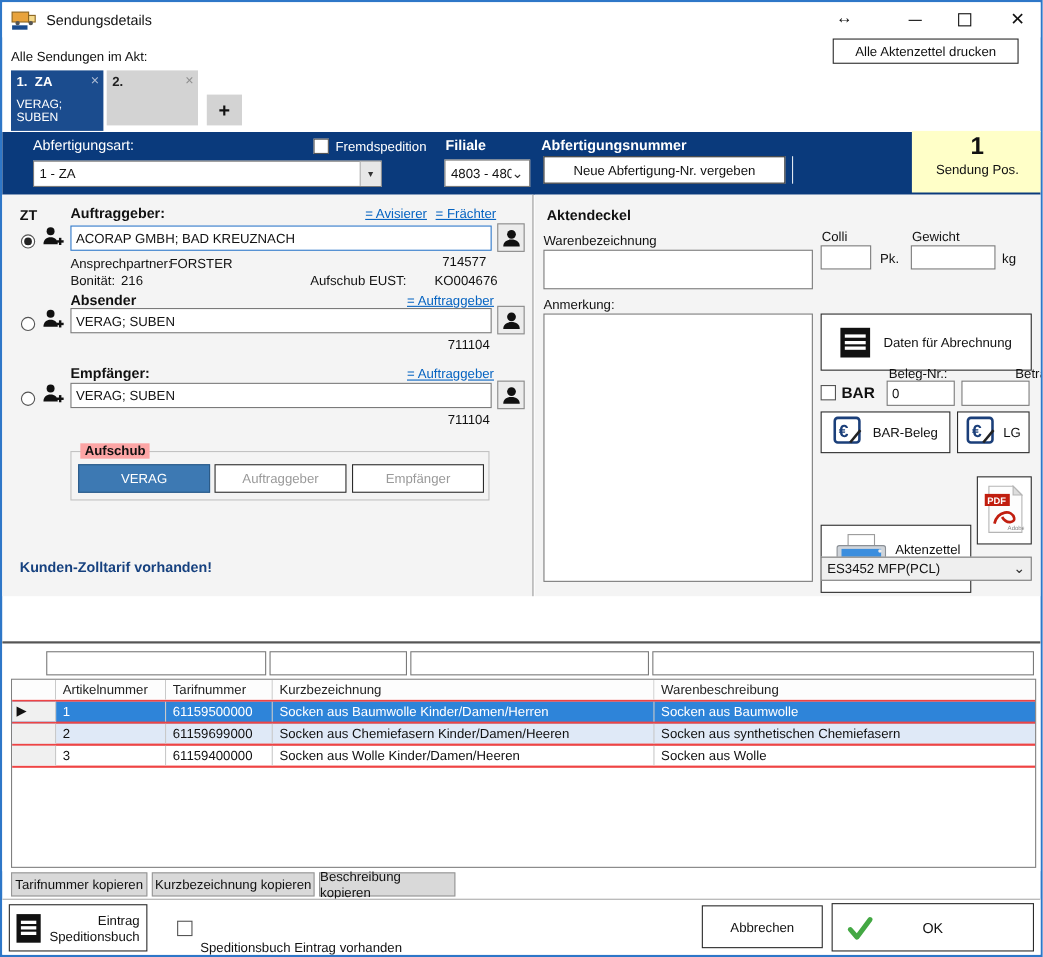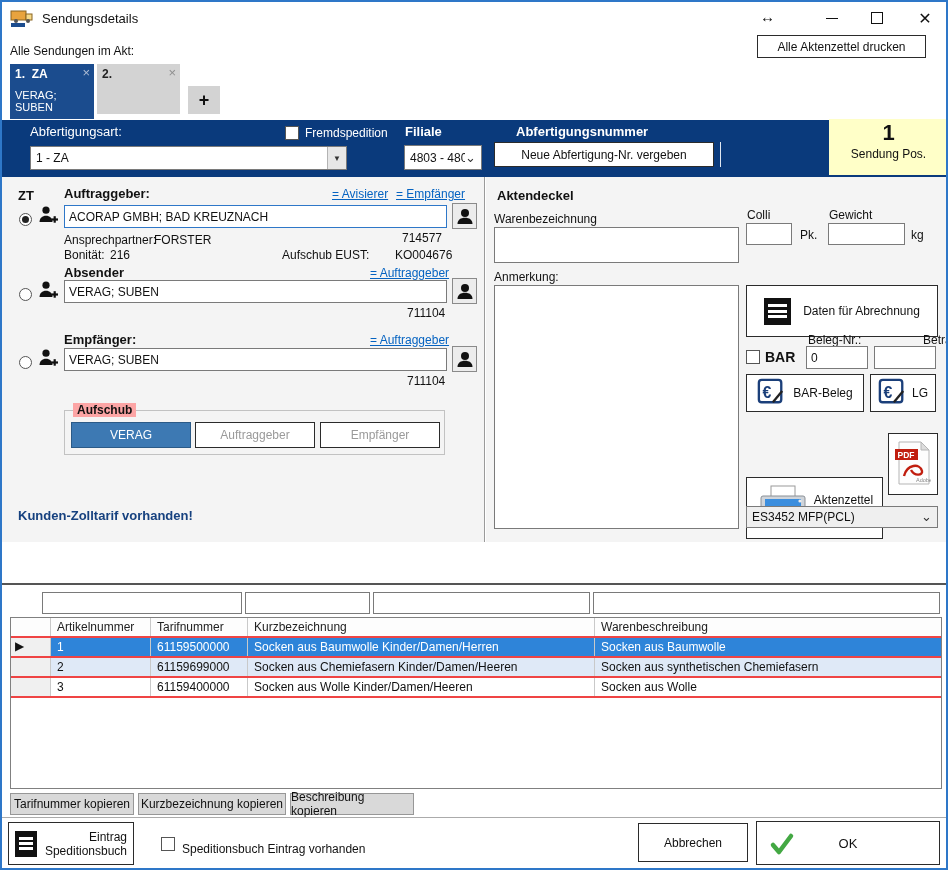--- a/index.html
+++ b/index.html
@@ -89,21 +89,21 @@
       <span class="val">1 - ZA</span>
       <span class="arrowbox">▼</span>
     </div>
     <span class="abs checkbox" style="left:283px;top:6px;"></span>
     <span class="abs white" style="left:303px;top:6px;font-size:12px;">Fremdspedition</span>
     <span class="abs white" style="left:403px;top:4px;font-size:13px;font-weight:bold;">Filiale</span>
     <div class="abs combo" style="left:402px;top:25px;width:78px;height:25px;">
       <span class="val">4803 - 480</span>
       <span class="chev">⌄</span>
     </div>
-    <span class="abs white b" style="left:490px;top:4px;font-size:13px;margin-left:24px;">Abfertigungsnummer</span>
+    <span class="abs white b" style="left:490px;top:4px;font-size:13px;">Abfertigungsnummer</span>
     <div class="abs btn" style="left:492px;top:22px;width:220px;height:25px;">Neue Abfertigung-Nr. vergeben</div>
     <span class="abs" style="left:718px;top:22px;width:1px;height:25px;background:#dfe6f0;"></span>
   </div>
   <div class="abs" style="left:827px;top:117px;width:119px;height:56px;background:#ffffc8;text-align:center;">
     <div style="font-size:22px;font-weight:bold;color:#111;line-height:28px;">1</div>
     <div style="font-size:12px;color:#111;">Sendung Pos.</div>
   </div>
 
   <div class="abs panel" style="left:0;top:175px;width:483px;height:365px;border-right:1px solid #9a9a9a;">
     <span class="abs lbl b" style="left:16px;top:11px;font-size:13px;">ZT</span>
@@ -112,21 +112,21 @@
     <span class="abs" style="left:36px;top:28px;">
       <svg width="20" height="20" viewBox="0 0 20 20" fill="#111">
           <circle cx="8" cy="5.2" r="3.6"></circle>
           <path d="M1.5 17c0-4 2.8-6.3 6.5-6.3s6.5 2.3 6.5 6.3z"></path>
           <rect x="13.5" y="13.4" width="6.5" height="2.2"></rect>
           <rect x="15.6" y="11.2" width="2.2" height="6.5"></rect>
         </svg>
     </span>
     <span class="abs lbl b" style="left:62px;top:9px;font-size:13px;">Auftraggeber:</span>
     <a class="abs link" style="left:330px;top:10px;">= Avisierer</a>
-    <a class="abs link" style="left:394px;top:10px;">= Empfänger</a>
+    <a class="abs link" style="left:394px;top:10px;">= Frächter</a>
     <input class="abs inp focused" style="left: 62px; top: 28px; width: 383px; height: 23px;" value="ACORAP GMBH; BAD KREUZNACH">
     <span class="abs btn" style="left:450px;top:26px;width:25px;height:26px;background:#ececec;border:1px solid #8a8a8a;">
       <svg width="18" height="18" viewBox="0 0 18 18" fill="#111">
           <circle cx="9" cy="6" r="4"></circle>
           <path d="M1.5 17c0-4.2 3.2-6.2 7.5-6.2s7.5 2 7.5 6.2z"></path>
         </svg>
     </span>
     <span class="abs lbl" style="left:400px;top:54px;">714577</span>
     <span class="abs lbl" style="left:62px;top:56px;">Ansprechpartner:</span>
     <span class="abs lbl" style="left:152px;top:56px;">FORSTER</span>
@@ -321,21 +321,21 @@
           <div></div>
           <div></div>
           <div></div>
         </span>
       <span style="text-align:right;flex:1;line-height:14px;">
         <div>Eintrag</div>
         <div>Speditionsbuch</div>
       </span>
     </div>
     <span class="abs checkbox" style="left:159px;top:19px;"></span>
-    <span class="abs lbl" style="left:180px;top:24px;">Speditionsbuch Eintrag vorhanden</span>
+    <span class="abs lbl" style="left:180px;top:36px;">Speditionsbuch Eintrag vorhanden</span>
 
     <div class="abs btn" style="left:636px;top:5px;width:110px;height:39px;">Abbrechen</div>
     <div class="abs btn" style="left:754px;top:3px;width:184px;height:44px;">
       <span style="position:absolute;left:12px;top:9px;">
         <svg width="26" height="26" viewBox="0 0 26 26">
             <path d="M4 14 L10 21 L22 5" fill="none" stroke="#43a843" stroke-width="4.5" stroke-linecap="round" stroke-linejoin="round"></path>
           </svg>
       </span>
       <span style="font-size:13px;">OK</span>
     </div>

